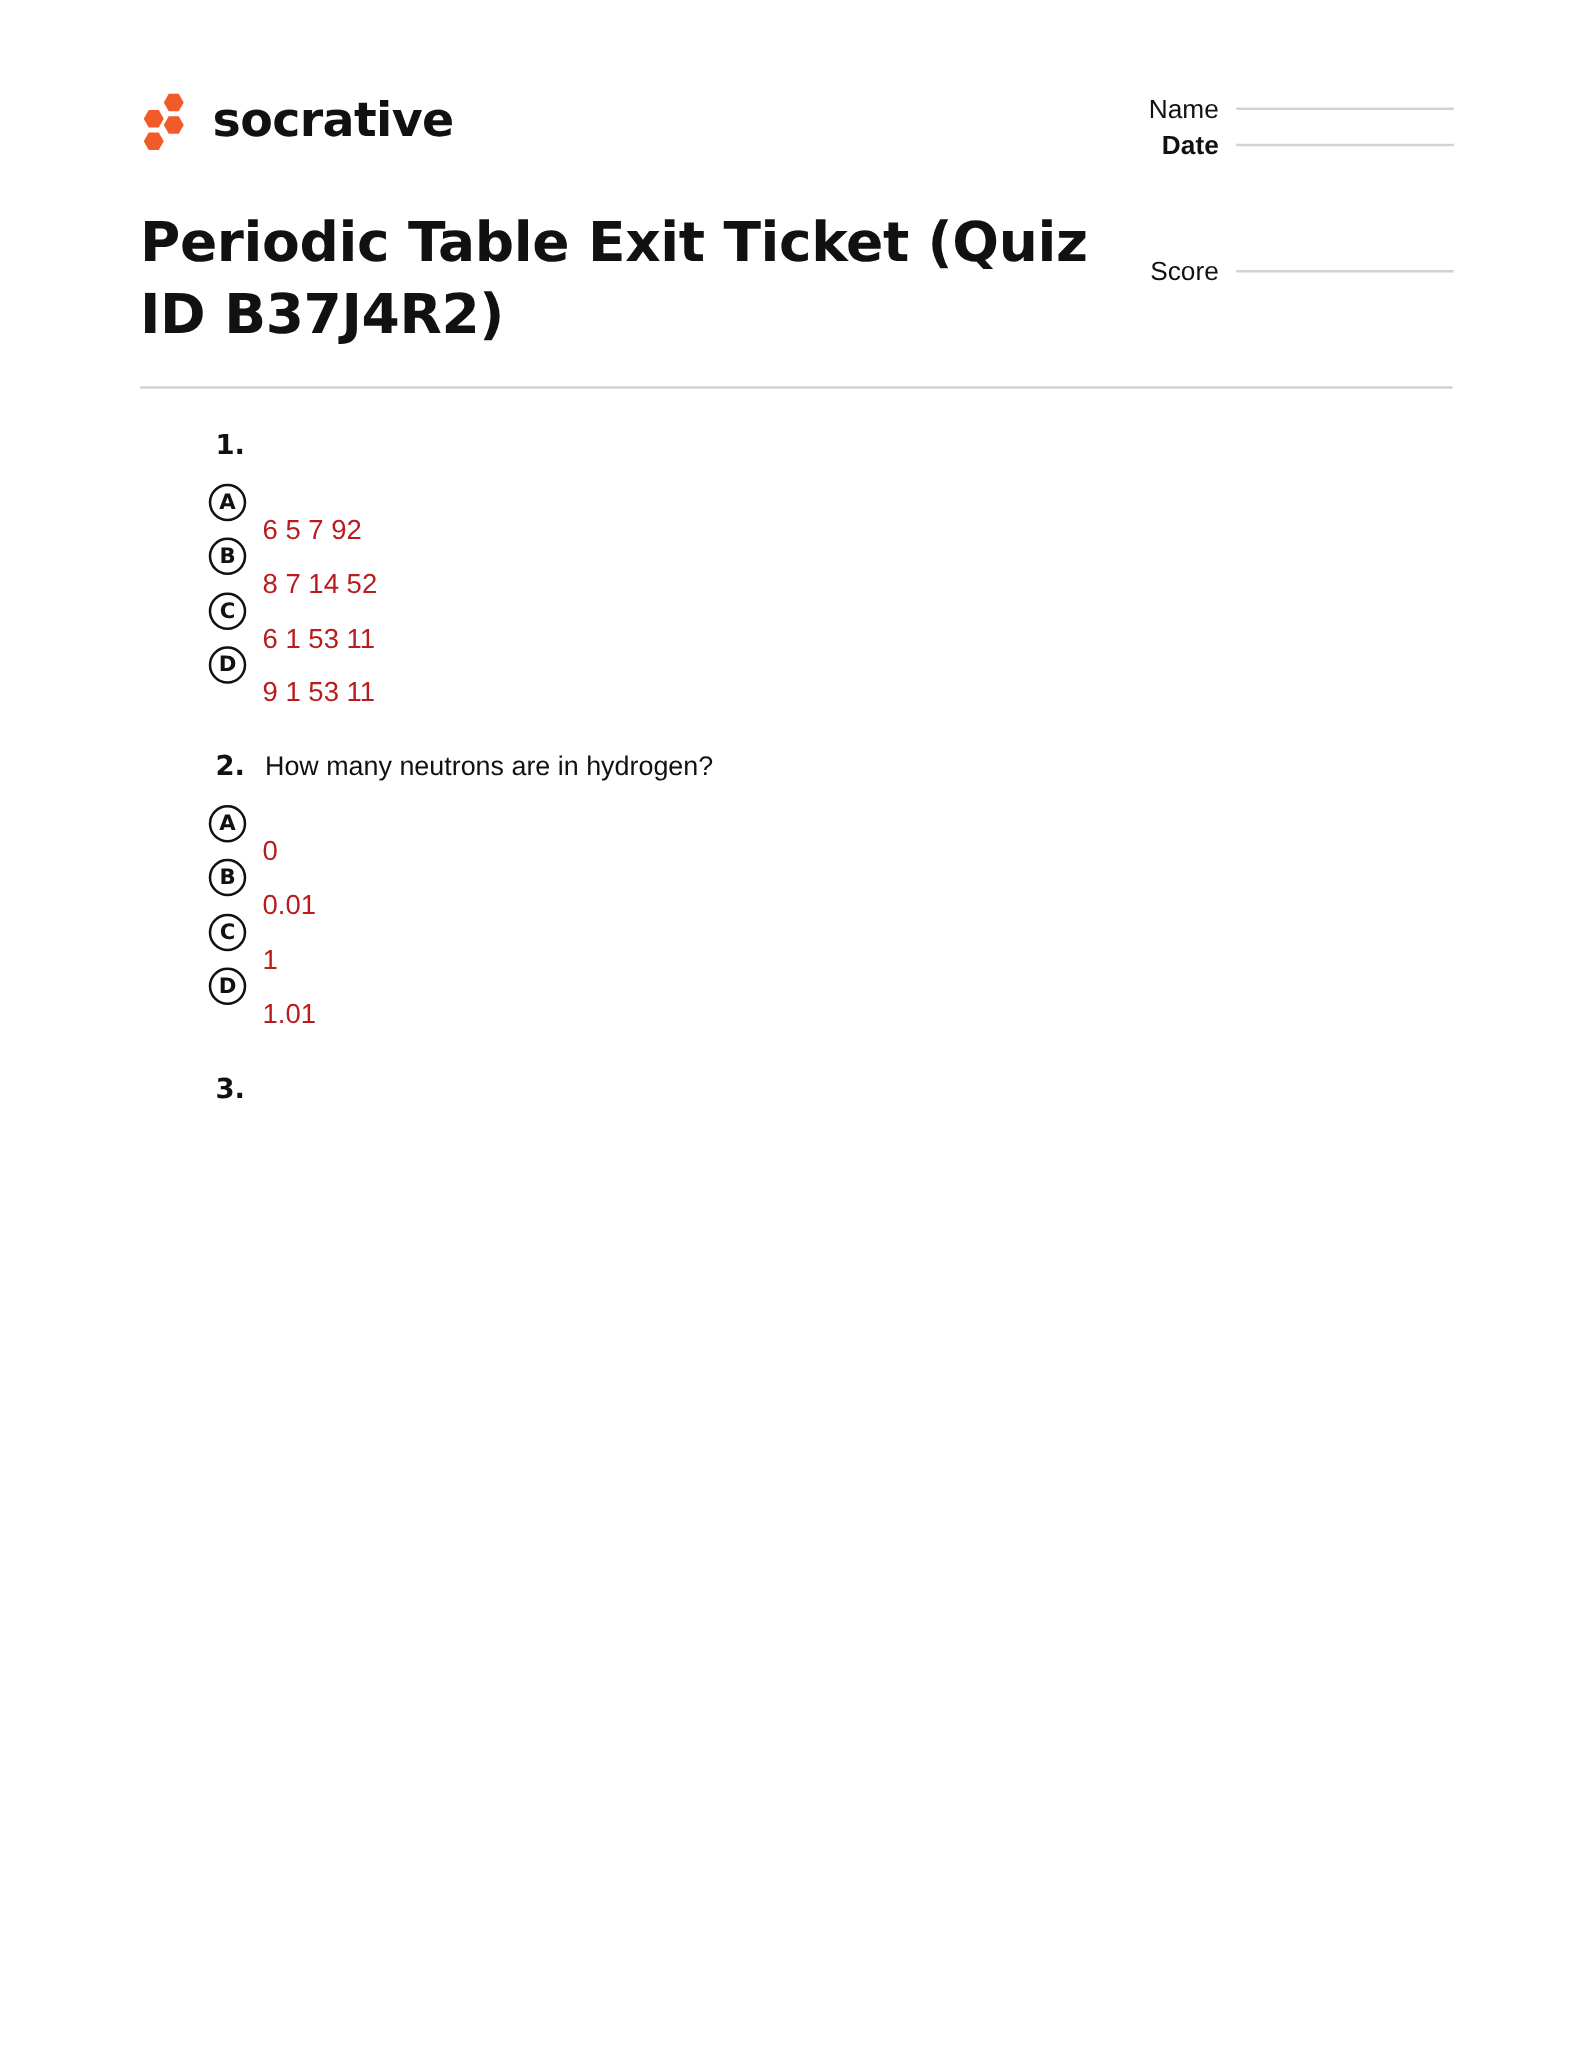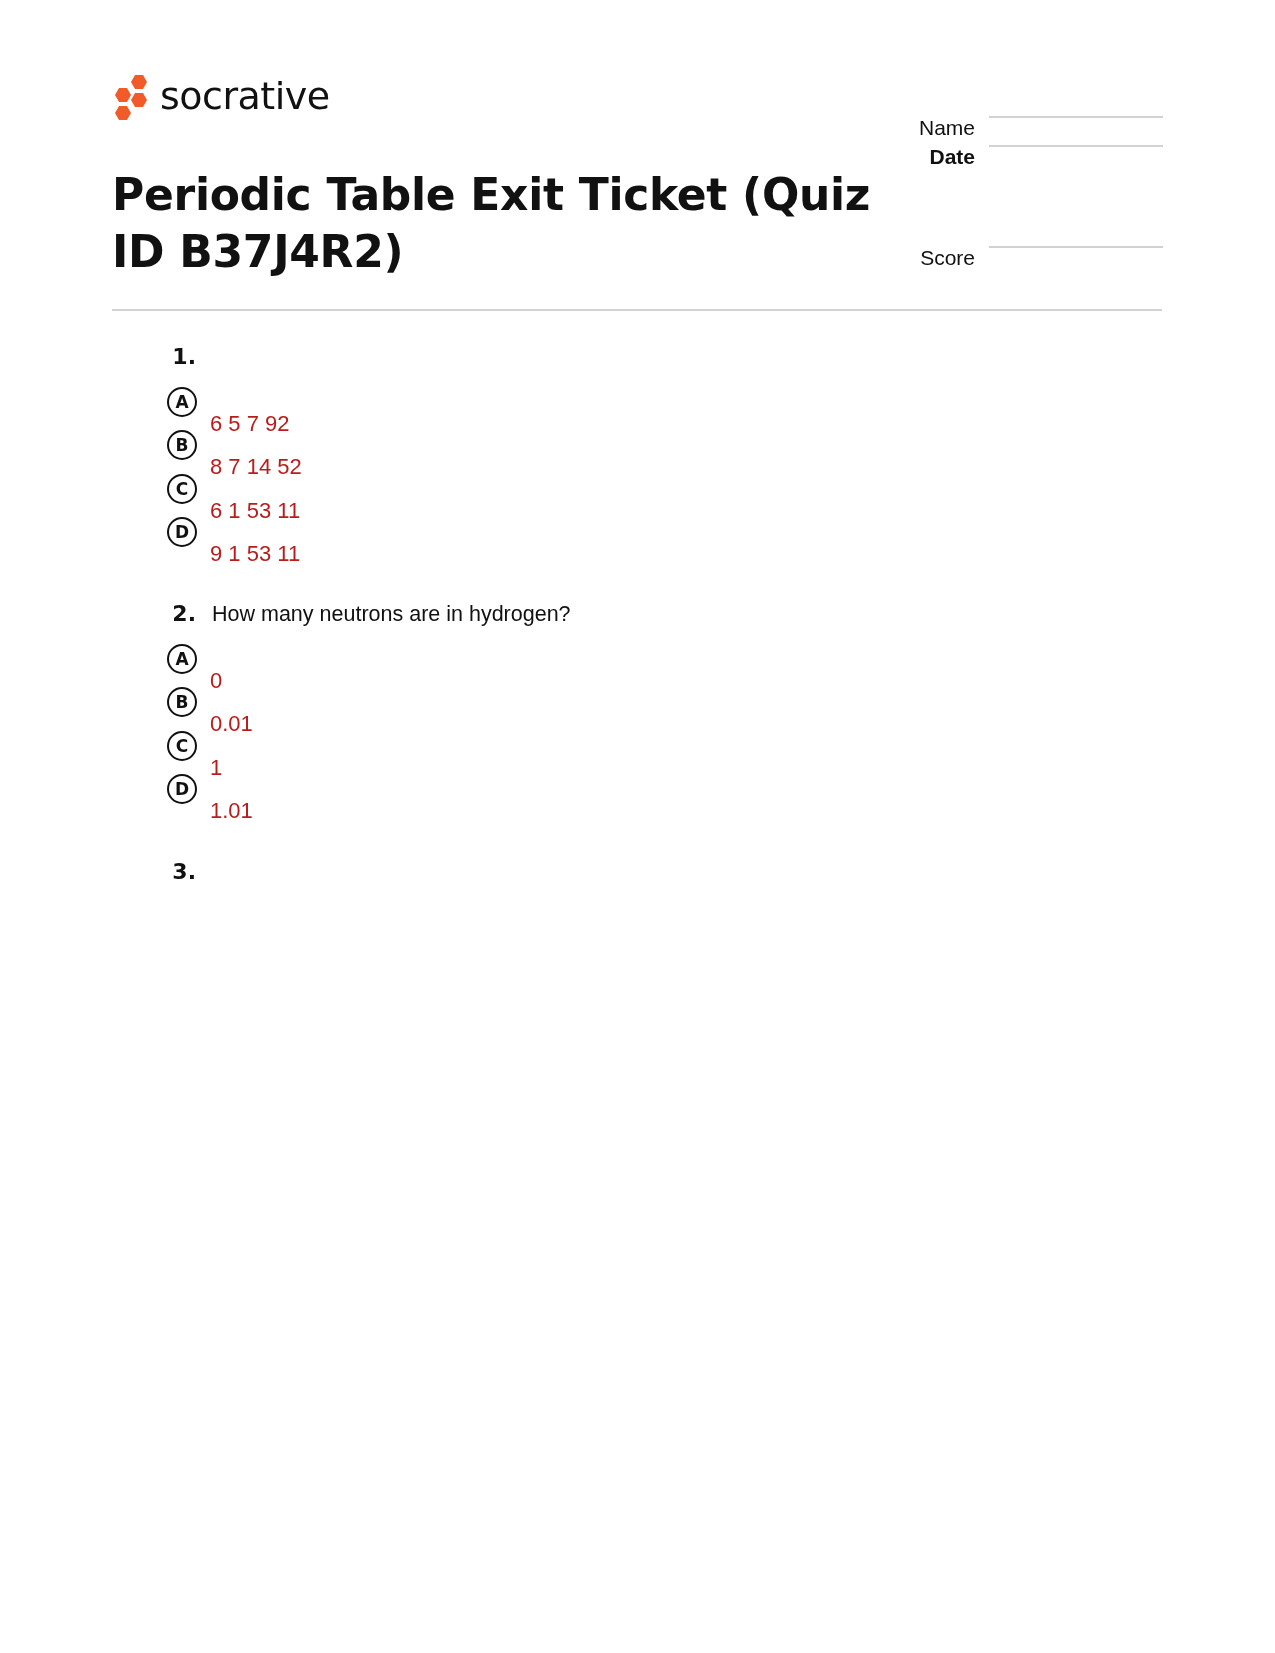--- a/index.html
+++ b/index.html
@@ -3,26 +3,26 @@
   <meta charset="utf-8">
   <style>
     html, body { margin: 0; padding: 0; background: #ffffff; }
     body {
       width: 1275px; height: 1653px; position: relative; overflow: hidden;
       font-family: "Liberation Sans", sans-serif; color: #111111;
     }
     .logo { position: absolute; left: 112px; top: 72px; height: 52px; display: flex; align-items: center; }
     .logo svg { width: 38px; height: 50px; display: block; }
     .logo-text {
-      font-family: "DejaVu Sans", sans-serif; font-size: 38px; font-weight: normal;
-      letter-spacing: -0.5px; margin-left: 10px; color: #111; line-height: 1;
+      font-family: "DejaVu Sans", sans-serif; font-size: 38px; font-weight: bold;
+      letter-spacing: -0.5px; margin-left: 20px; color: #111; line-height: 1;
       position: relative; top: -2px;
     }
     .meta { position: absolute; right: 112px; top: 76px; width: 260px; }
-    .meta-row { position: absolute; right: 0; width: 260px; display: flex; align-items: flex-start; margin-top: 40px; }
+    .meta-row { position: absolute; right: 0; width: 260px; display: flex; align-items: center; }
     .meta-label { width: 86px; text-align: right; font-size: 21px; color: #111; padding-right: 14px; box-sizing: border-box; }
     .meta-line { flex: 1; border-bottom: 2px solid #d2d2d2; margin-bottom: 3px; }
     .title {
       position: absolute; left: 112px; top: 166px; width: 760px;
       font-family: "DejaVu Sans", sans-serif; font-weight: bold; font-size: 44px;
       line-height: 57px; letter-spacing: -0.3px; color: #111; margin: 0;
     }
     .divider { position: absolute; left: 112px; top: 309px; width: 1050px; height: 0; border-top: 2px solid #d2d2d2; }
     .question { position: absolute; left: 160px; width: 900px; }
     .q-head { display: flex; align-items: baseline; height: 36px; }

